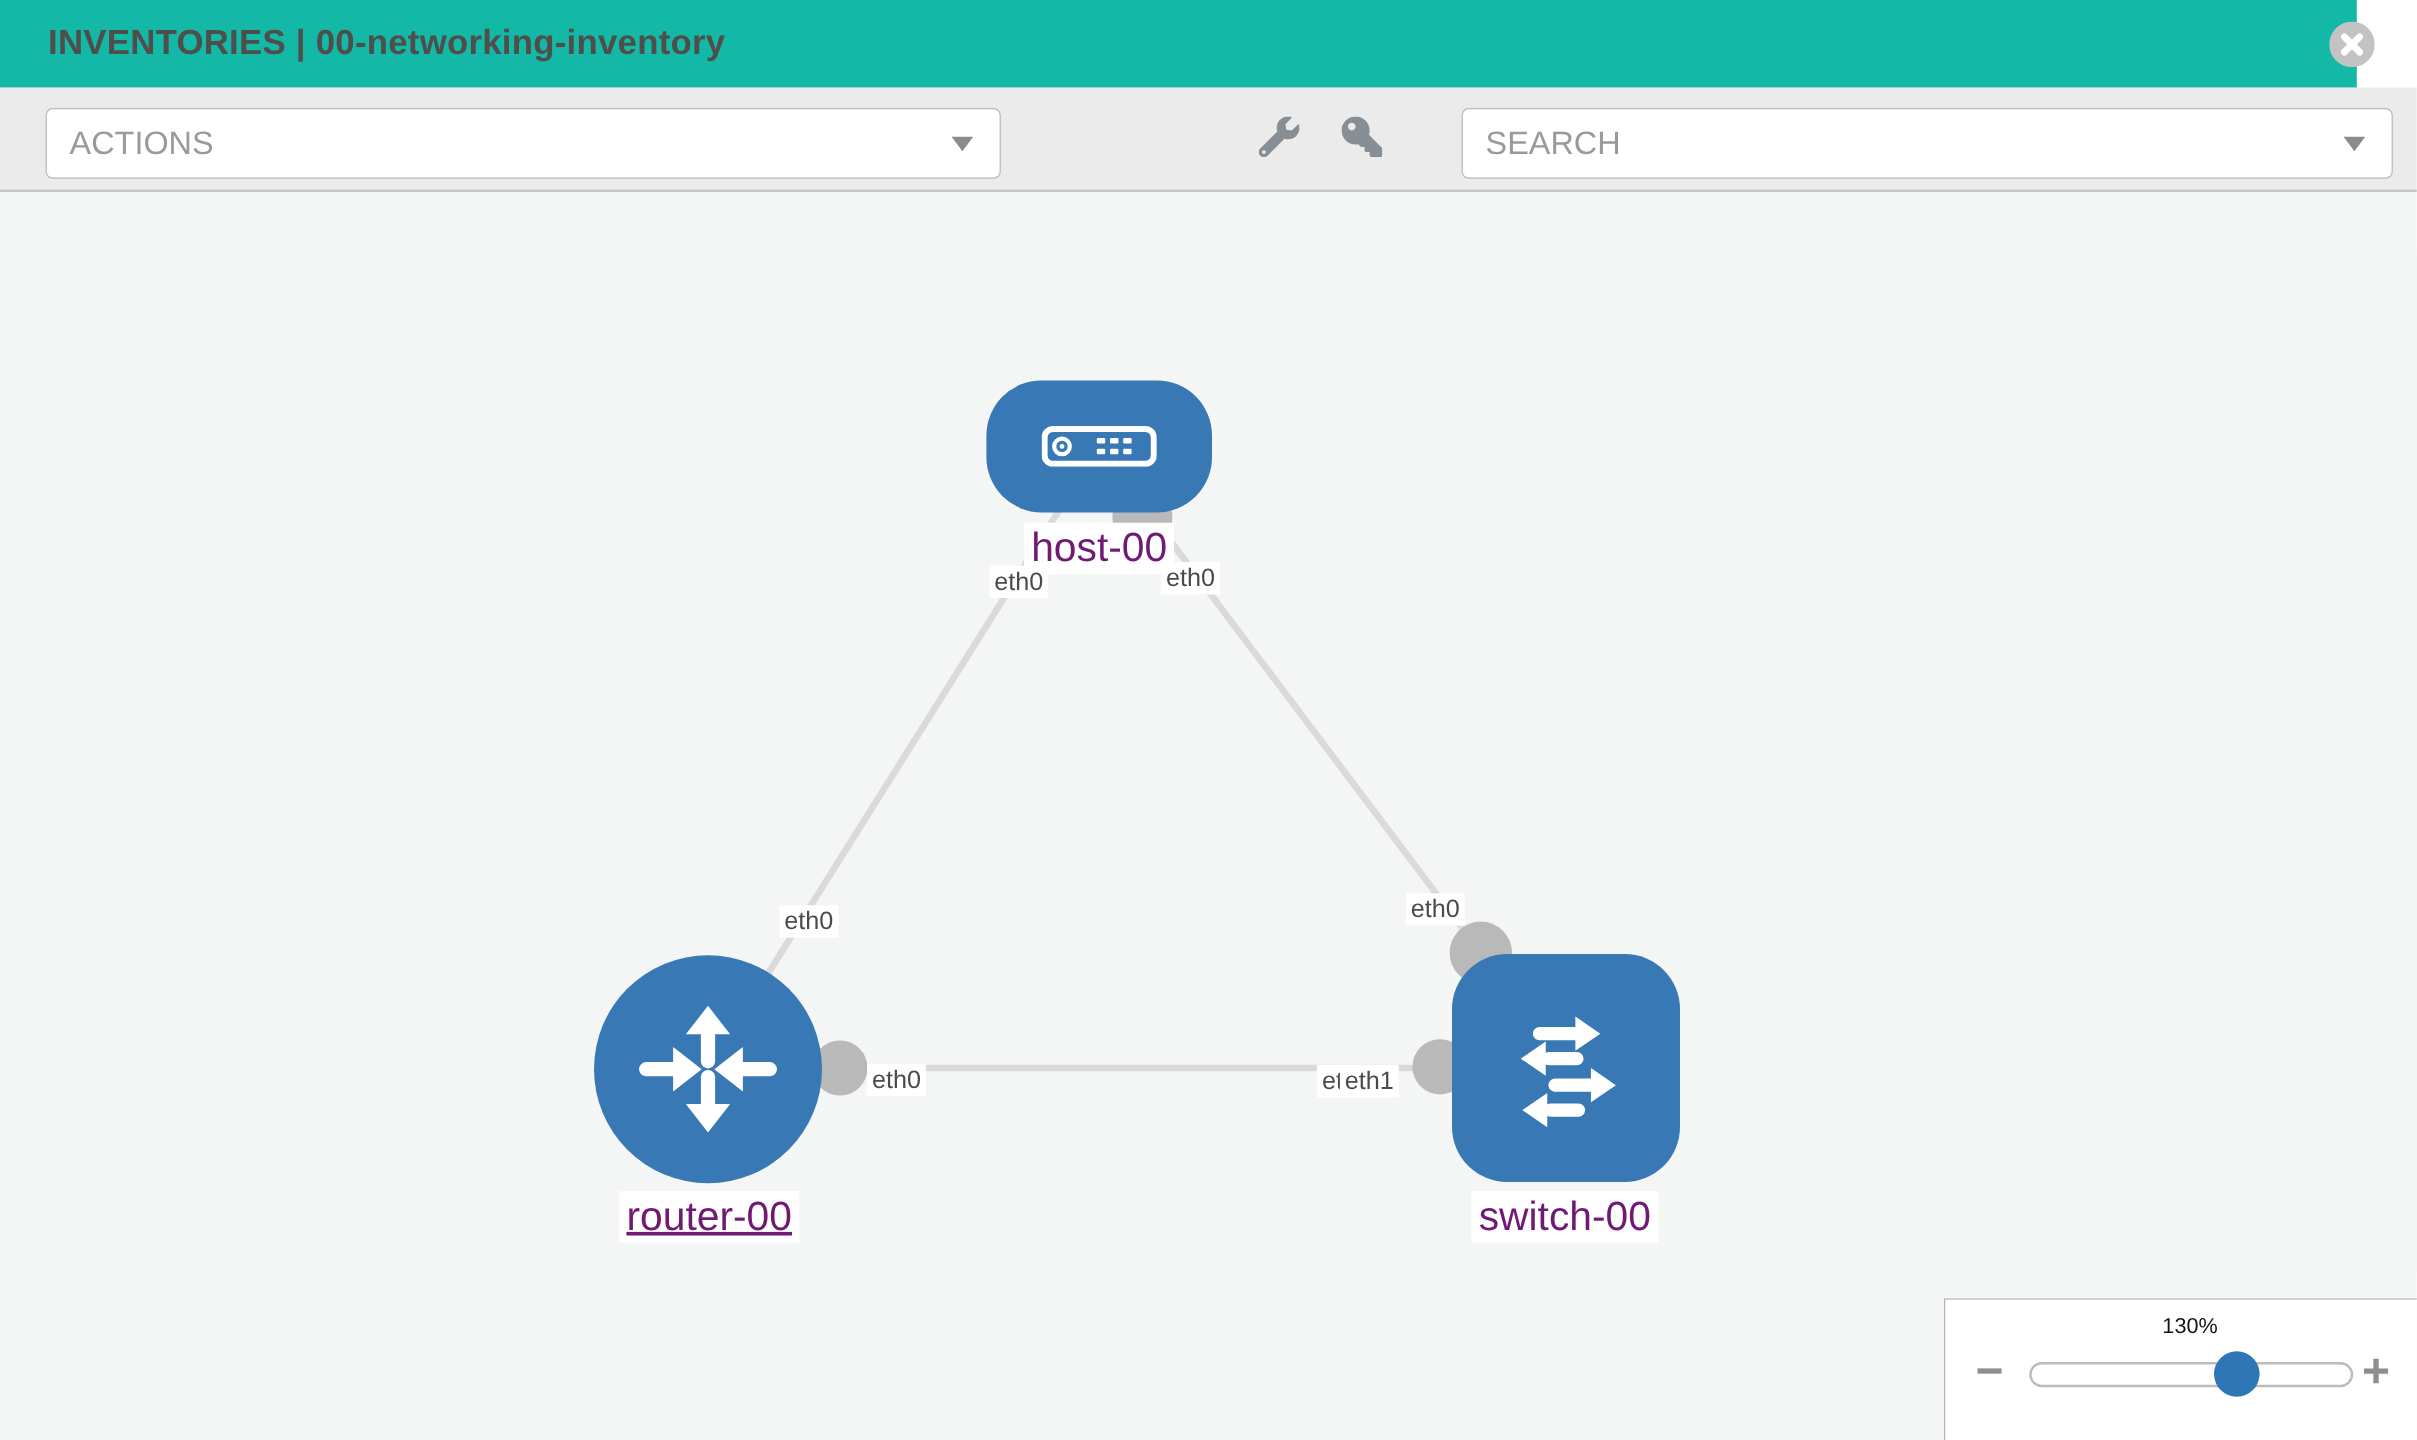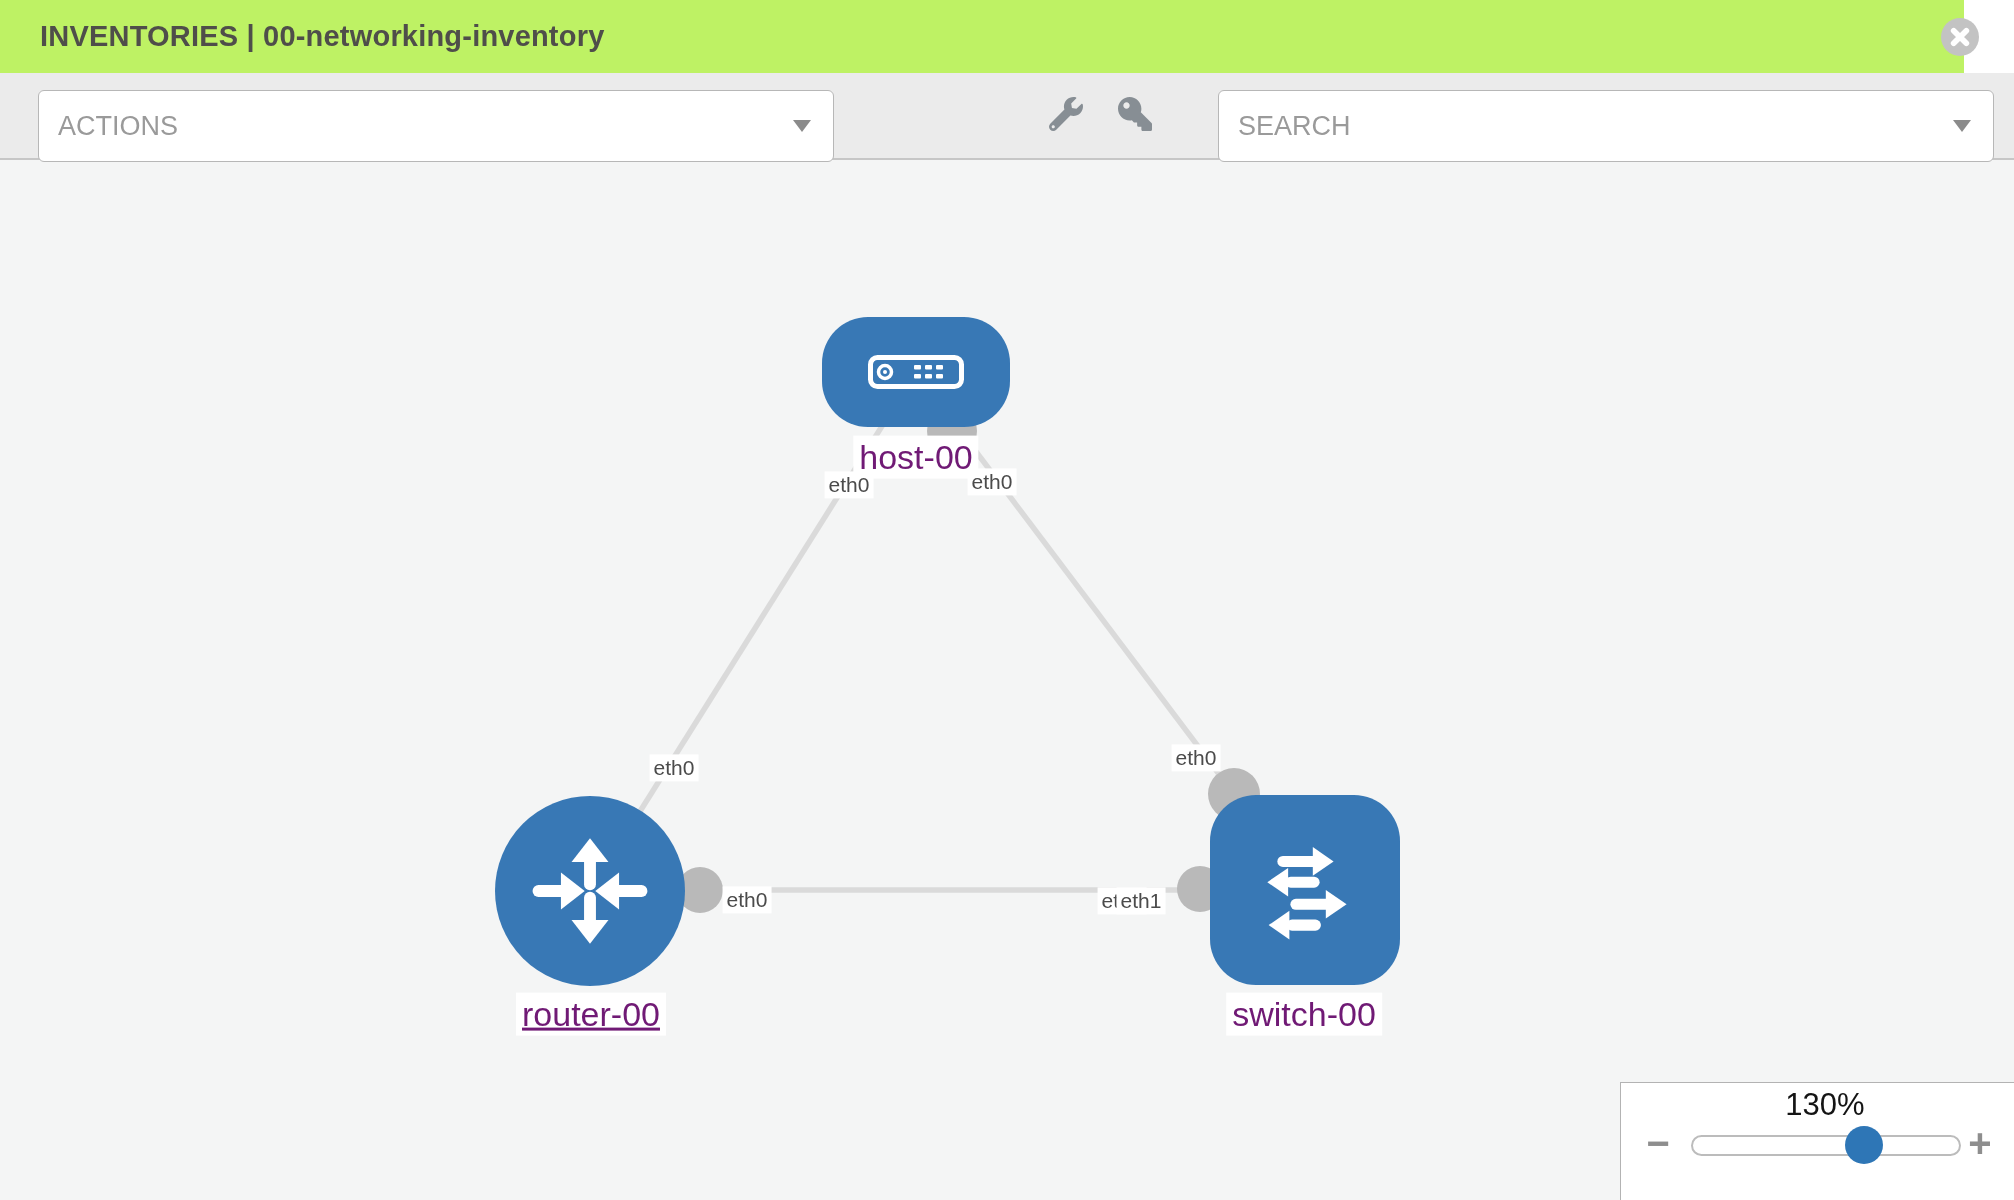--- a/index.html
+++ b/index.html
@@ -2,29 +2,29 @@
 <html><head>
 <meta charset="utf-8">
 <style>
   html,body{margin:0;padding:0;}
   #app{
     position:relative;width:2014px;height:1200px;overflow:hidden;
     background:#ffffff;
     font-family:"Liberation Sans","DejaVu Sans",sans-serif;
   }
   
-  .header{position:absolute;left:0;top:0;width:1964px;height:73px;background:#bef264;z-index:10;
+  .header{position:absolute;left:0;top:0;width:1964px;height:73px;background:#14b8a6;z-index:10;
     border-bottom:1px solid #e2e2e2;}
   .title{position:absolute;left:40px;top:0;height:73px;display:flex;align-items:center;
     font-size:29px;font-weight:700;color:#4f4e4a;letter-spacing:0.2px;}
   .close-btn{position:absolute;left:1941px;top:18px;width:38px;height:38px;cursor:pointer;}
   
   .toolbar{position:absolute;left:0;top:73px;width:2014px;height:85px;background:#ebebeb;z-index:10;
     border-bottom:2px solid #c6c6c6;}
-  .select-box{position:absolute;top:17px;height:72px;background:#ffffff;border:1px solid #b7b7b7;
+  .select-box{position:absolute;top:17px;height:59px;background:#ffffff;border:1px solid #b7b7b7;
     border-radius:6px;box-sizing:border-box;display:flex;align-items:center;cursor:pointer;}
   .select-box .sel-label{margin-left:19px;font-size:27px;color:#9a9a9a;}
   .caret{position:absolute;right:22px;top:50%;transform:translateY(-50%);width:0;height:0;
     border-left:9px solid transparent;border-right:9px solid transparent;border-top:12px solid #8b8b8b;}
   .tool-icon-btn{position:absolute;top:20px;width:42px;height:42px;display:flex;align-items:center;
     justify-content:center;cursor:pointer;}
   
   .canvas{position:absolute;left:0;top:158px;width:2014px;height:1042px;background:#f4f5f5;z-index:0;}
   .links{position:absolute;left:0;top:0;width:2014px;height:1200px;z-index:1;}
   .node{position:absolute;background:#3878b5;display:flex;align-items:center;justify-content:center;z-index:2;cursor:pointer;}
@@ -32,21 +32,21 @@
   .node-router{left:495px;top:796px;width:190px;height:190px;border-radius:50%;}
   .node-switch{left:1210px;top:795px;width:190px;height:190px;border-radius:46px;}
   .lbl{position:absolute;transform:translate(-50%,-50%);background:#ffffff;color:#4b4b4b;
     white-space:nowrap;line-height:1.2;z-index:3;}
   .iface-label{font-size:21px;padding:1px 4px;margin-top:16px;}
   .node-label{font-size:34px;padding:1px 6px;color:#701a75;}
   .z4{z-index:4;text-align:right;}
   
   .zoom-panel{position:absolute;left:1620px;top:1082px;width:396px;height:120px;background:#ffffff;
     border:1px solid #b3b3b3;box-sizing:border-box;z-index:5;}
-  .zoom-level{position:absolute;left:204px;top:22px;transform:translate(-50%,-50%);font-size:31px;color:#141414;}
+  .zoom-level{position:absolute;left:204px;top:22px;transform:translate(-50%,-50%);font-size:18px;color:#141414;}
   .zoom-btn{position:absolute;top:40px;width:42px;height:42px;line-height:40px;text-align:center;
     font-size:40px;font-weight:700;color:#8e8e8e;cursor:pointer;user-select:none;}
   .zoom-minus{left:16px;}
   .zoom-plus{left:338px;}
   .zoom-track{position:absolute;left:70px;top:52px;width:270px;height:21px;background:#ffffff;
     border:2px solid #bcbcbc;border-radius:13px;box-sizing:border-box;cursor:pointer;}
   .zoom-handle{position:absolute;left:224px;top:43px;width:38px;height:38px;border-radius:50%;
     background:#2e76b6;cursor:grab;}
 </style>
 </head>

